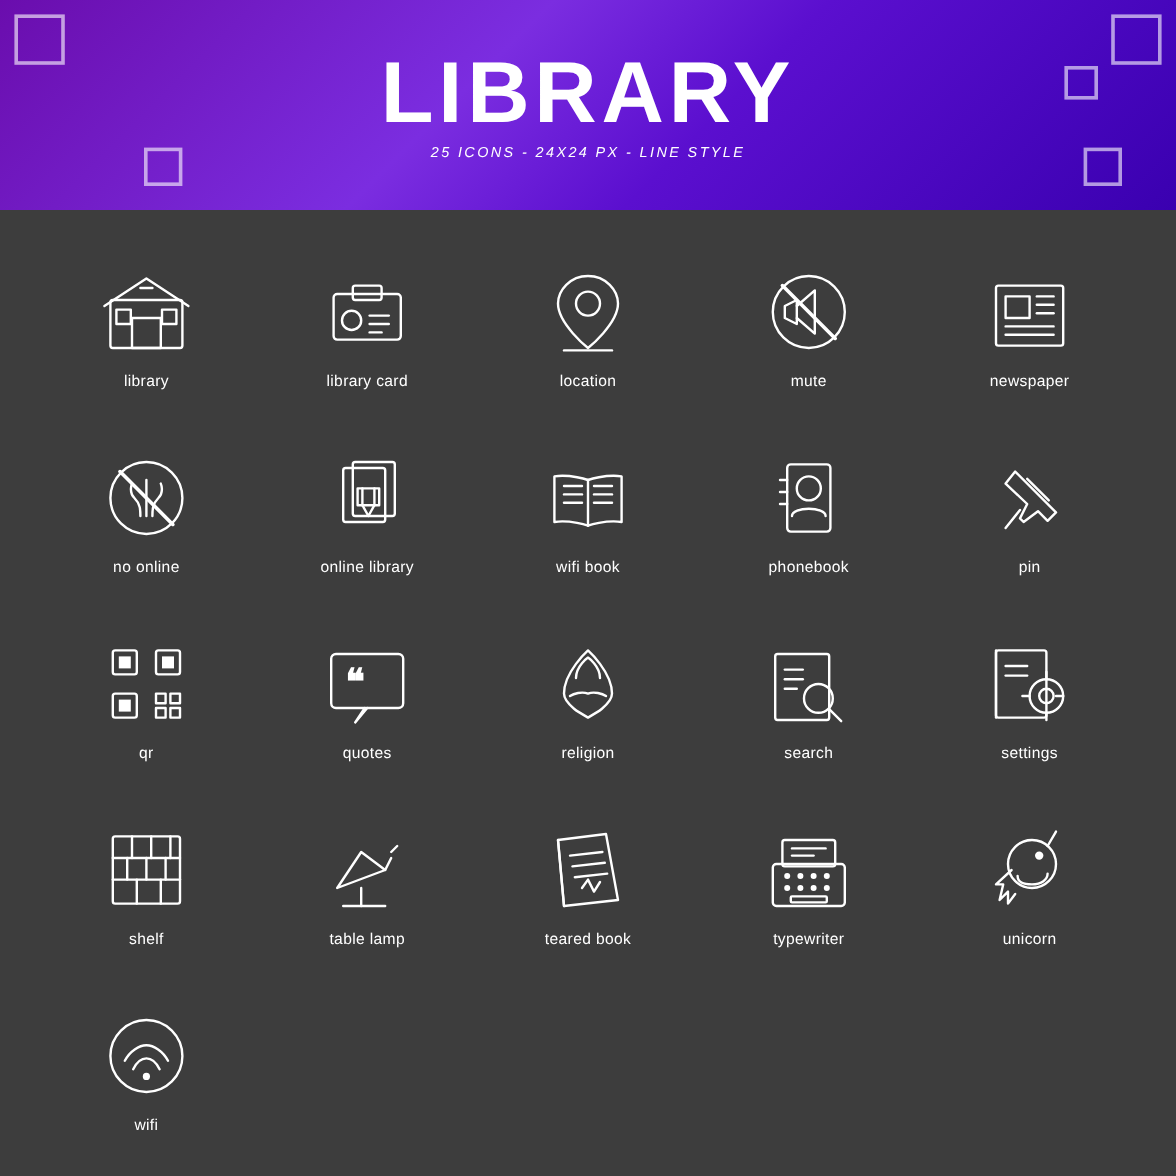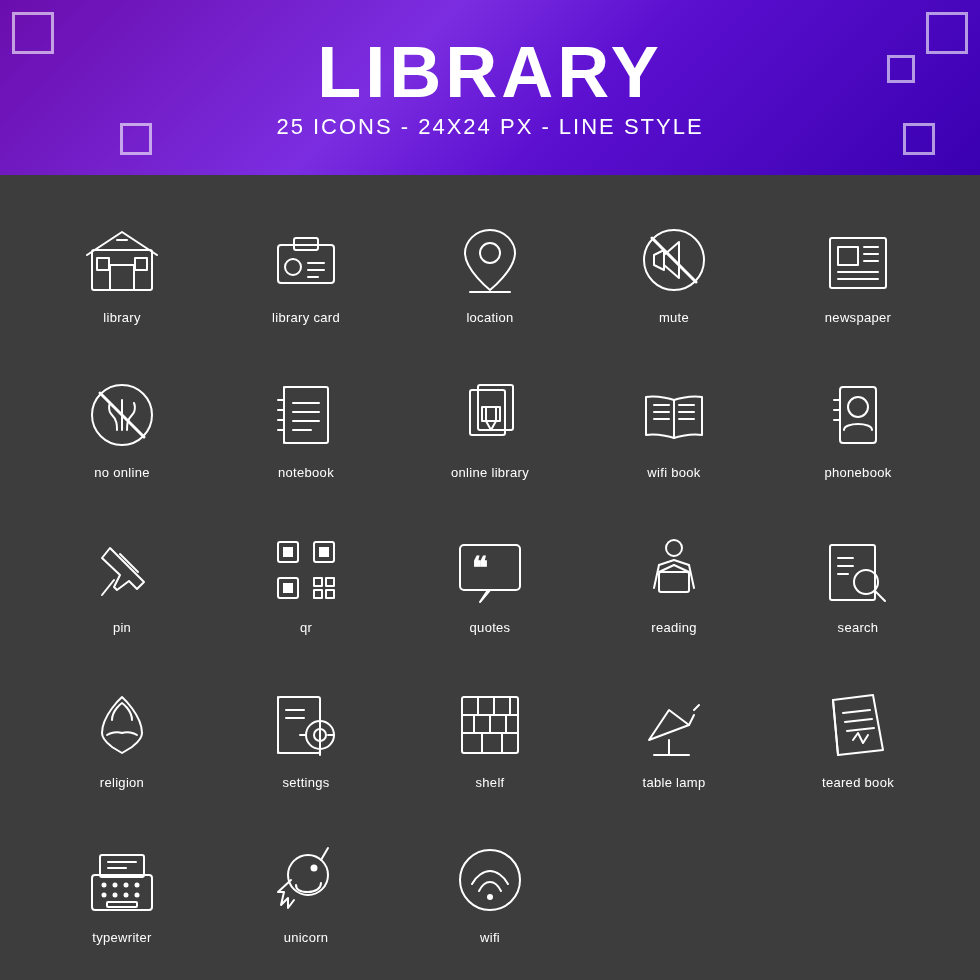--- a/index.html
+++ b/index.html
@@ -25,24 +25,25 @@
     .header-title {
       color: white;
       font-size: 72px;
       font-weight: 900;
       letter-spacing: 4px;
       line-height: 1;
     }
 
     .header-subtitle {
       color: white;
-      font-size: 22px;
+      font-size: 12px;
       font-weight: 400;
       letter-spacing: 2px;
       margin-top: 6px;
+      font-style: italic;
     }
 
     .corner-rect {
       position: absolute;
       border: 3px solid rgba(255,255,255,0.6);
       background: transparent;
     }
     .corner-tl { top: 12px; left: 12px; width: 42px; height: 42px; }
     .corner-tr { top: 12px; right: 12px; width: 42px; height: 42px; }
     .corner-bl { bottom: 20px; left: 120px; width: 32px; height: 32px; }
@@ -161,35 +162,20 @@
       <circle cx="40" cy="40" r="30"></circle>
       <line x1="18" y1="18" x2="62" y2="62" stroke-width="3"></line>
       <path d="M28 28 C28 28 25 35 30 40 C35 45 35 50 35 55"></path>
       <path d="M40 25 L40 55"></path>
       <path d="M52 28 C52 28 55 35 50 40 C45 45 45 50 45 55"></path>
     </svg>
     <span class="icon-label">no online</span>
   </div>
 
 
-  <div class="icon-item">
-    <svg viewBox="0 0 80 80">
-      <rect x="18" y="12" width="44" height="56" rx="2"></rect>
-      <line x1="18" y1="12" x2="18" y2="68"></line>
-      <line x1="12" y1="25" x2="18" y2="25"></line>
-      <line x1="12" y1="35" x2="18" y2="35"></line>
-      <line x1="12" y1="45" x2="18" y2="45"></line>
-      <line x1="12" y1="55" x2="18" y2="55"></line>
-      <line x1="27" y1="28" x2="53" y2="28"></line>
-      <line x1="27" y1="37" x2="53" y2="37"></line>
-      <line x1="27" y1="46" x2="53" y2="46"></line>
-      <line x1="27" y1="55" x2="45" y2="55"></line>
-    </svg>
-    <span class="icon-label">notebook</span>
-  </div>
 
   <div class="icon-item">
     <svg viewBox="0 0 80 80">
       <rect x="20" y="15" width="35" height="45" rx="2"></rect>
       <rect x="28" y="10" width="35" height="45" rx="2"></rect>
       <rect x="32" y="32" width="18" height="14"></rect>
       <line x1="36" y1="32" x2="36" y2="46"></line>
       <line x1="46" y1="32" x2="46" y2="46"></line>
       <path d="M36 46 L41 55 L46 46"></path>
     </svg>
@@ -250,52 +236,40 @@
 
   <div class="icon-item">
     <svg viewBox="0 0 80 80">
       <rect x="10" y="15" width="60" height="45" rx="4"></rect>
       <path d="M40 60 L30 72 L38 60"></path>
       <text x="22" y="48" font-size="30" fill="white" stroke="none" font-family="Georgia" font-weight="bold">❝</text>
     </svg>
     <span class="icon-label">quotes</span>
   </div>
 
-  <div class="icon-item">
-    <svg viewBox="0 0 80 80">
-      <circle cx="40" cy="18" r="8"></circle>
-      <path d="M25 35 L40 30 L55 35"></path>
-      <path d="M25 35 L20 58"></path>
-      <path d="M55 35 L60 58"></path>
-      <rect x="25" y="42" width="30" height="20" rx="2"></rect>
-      <line x1="25" y1="42" x2="40" y2="35"></line>
-      <line x1="55" y1="42" x2="40" y2="35"></line>
-    </svg>
-    <span class="icon-label">reading</span>
+
+  <div class="icon-item">
+    <svg viewBox="0 0 80 80">
+      <path d="M40 12 C40 12 20 30 20 48 C20 55 28 60 30 62 L40 68 L50 62 C52 60 60 55 60 48 C60 30 40 12 40 12 Z"></path>
+      <path d="M30 35 C30 25 40 18 40 18 C40 18 50 25 50 35"></path>
+      <path d="M25 50 C28 48 35 46 40 48 C45 46 52 48 55 50"></path>
+    </svg>
+    <span class="icon-label">religion</span>
   </div>
 
   <div class="icon-item">
     <svg viewBox="0 0 80 80">
       <rect x="12" y="15" width="45" height="55" rx="2"></rect>
       <line x1="20" y1="28" x2="35" y2="28"></line>
       <line x1="20" y1="36" x2="35" y2="36"></line>
       <line x1="20" y1="44" x2="30" y2="44"></line>
       <circle cx="48" cy="52" r="12"></circle>
       <line x1="57" y1="61" x2="67" y2="71"></line>
     </svg>
     <span class="icon-label">search</span>
-  </div>
-
-  <div class="icon-item">
-    <svg viewBox="0 0 80 80">
-      <path d="M40 12 C40 12 20 30 20 48 C20 55 28 60 30 62 L40 68 L50 62 C52 60 60 55 60 48 C60 30 40 12 40 12 Z"></path>
-      <path d="M30 35 C30 25 40 18 40 18 C40 18 50 25 50 35"></path>
-      <path d="M25 50 C28 48 35 46 40 48 C45 46 52 48 55 50"></path>
-    </svg>
-    <span class="icon-label">religion</span>
   </div>
 
   <div class="icon-item">
     <svg viewBox="0 0 80 80">
       <rect x="12" y="12" width="42" height="56" rx="2"></rect>
       <line x1="12" y1="12" x2="12" y2="68"></line>
       <line x1="20" y1="25" x2="38" y2="25"></line>
       <line x1="20" y1="33" x2="38" y2="33"></line>
       <circle cx="54" cy="50" r="14"></circle>
       <circle cx="54" cy="50" r="6"></circle>

